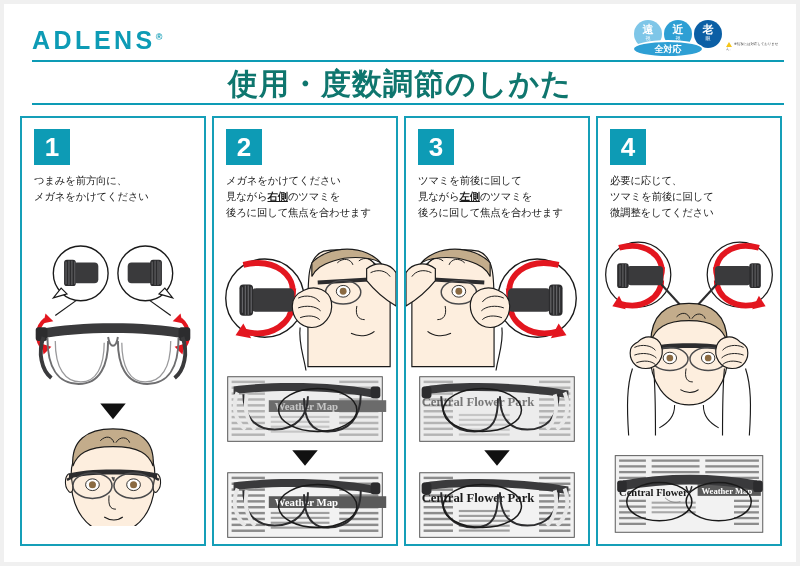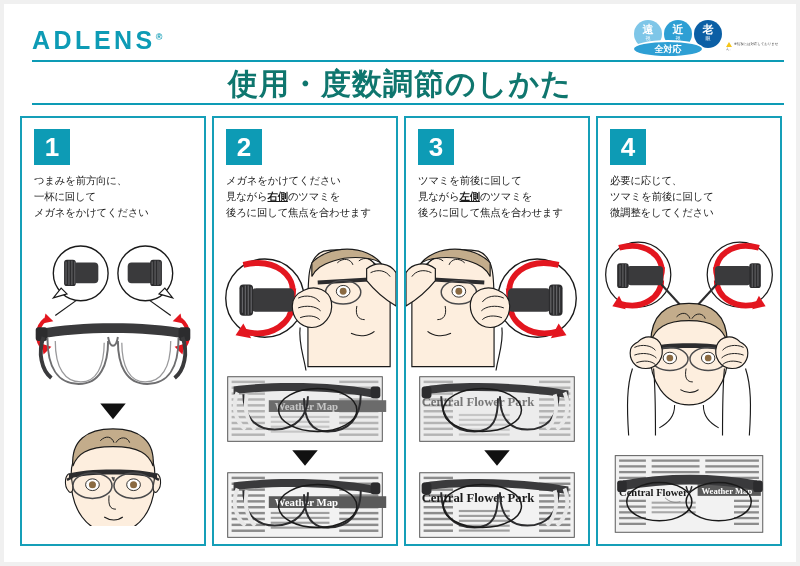--- a/index.html
+++ b/index.html
@@ -114,21 +114,20 @@
     <div class="title">使用・度数調節のしかた</div>
     <div class="rule-bot"></div>
   </div>
 
   <div class="panels">
 
     <div class="panel">
       <div class="step-num">1</div>
       <div class="step-text">
         <div>つまみを前方向に、</div>
-        <div>一杯に回して</div>
         <div>メガネをかけてください</div>
       </div>
       <div class="art" style="top:118px;height:290px;">
         <svg viewBox="0 0 186 290">
 
           <g>
             <path d="M62,58 L34,78" stroke="#1a1a1a" stroke-width="1.2" fill="none"></path>
             <circle cx="60" cy="35" r="28" fill="#fff" stroke="#1a1a1a" stroke-width="1.4"></circle>
             <path d="M40,50 L32,60 L46,56 Z" fill="#fff" stroke="#1a1a1a" stroke-width="1.2"></path>
             <g>

